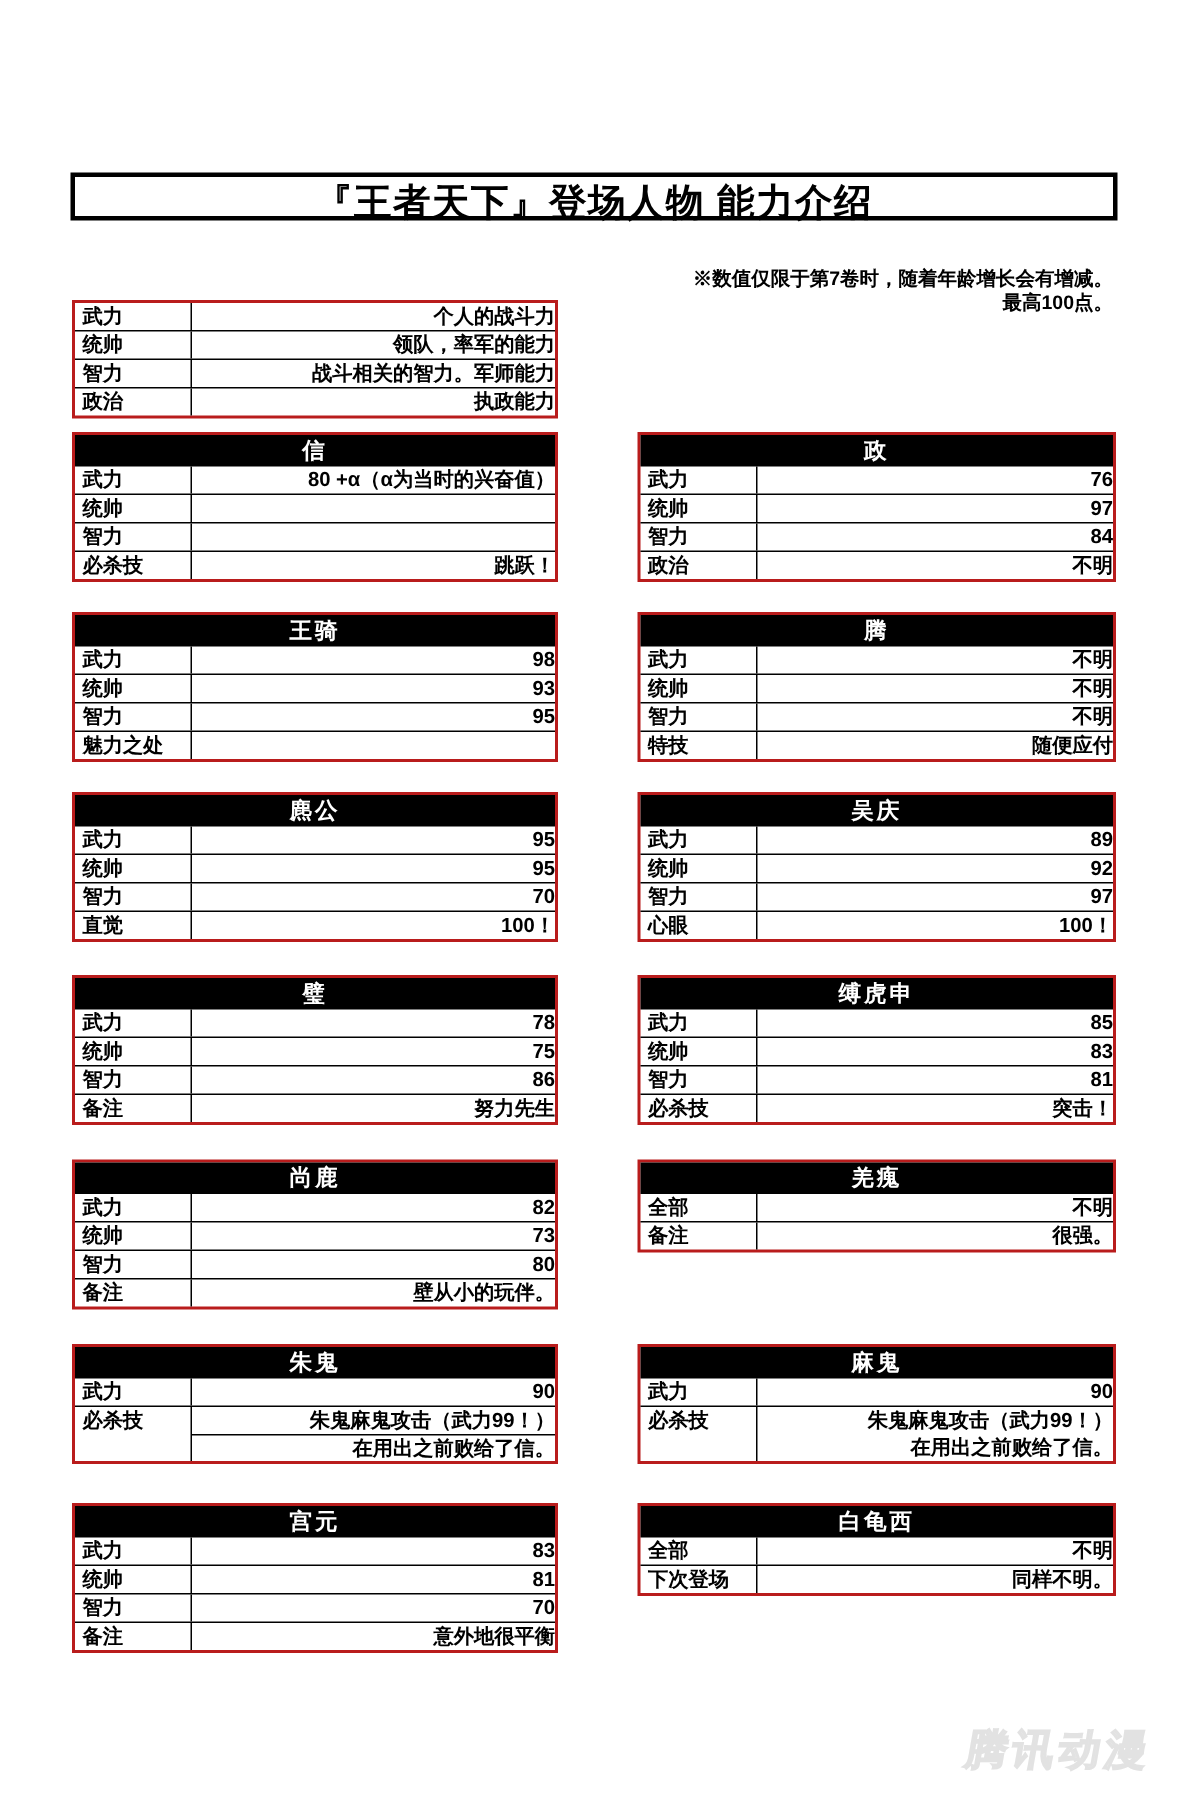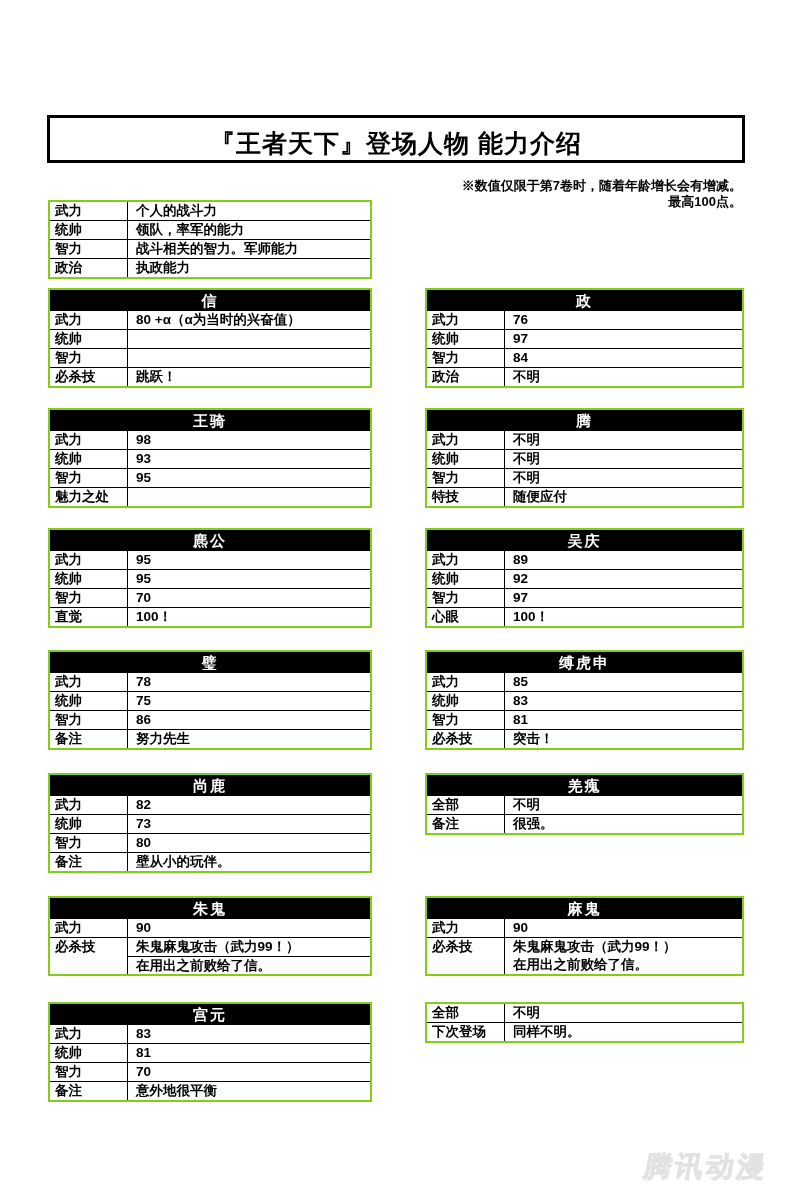--- a/index.html
+++ b/index.html
@@ -6,37 +6,37 @@
   .page {
     position:relative;
     width:790px; height:1200px;
     background:#ffffff;
     font-family:"Liberation Sans", sans-serif;
     color:#000;
     overflow:hidden;
   }
   .title-box {
     position:absolute; left:47px; top:115px;
-    width:698px; height:48px;
+    width:698px; height:32px;
     border:3px solid #000;
     box-sizing:border-box;
-    display:flex; align-items:flex-end; justify-content:center;
+    display:flex; align-items:flex-start; justify-content:center;
   }
   .title-text {
     font-size:25px; font-weight:bold; letter-spacing:1px;
     white-space:nowrap;
   }
   .note {
     position:absolute; top:178px; right:48px;
     text-align:right;
     font-size:13px; font-weight:bold; line-height:16px;
   }
   .dtable {
     position:absolute;
-    border:2px solid #84cc16;
+    border:2px solid #b91c1c;
     box-sizing:border-box;
     background:#fff;
   }
   .col-left  { left:48px;  width:324px; }
   .col-right { left:425px; width:319px; }
   .legend-pos { left:48px; top:200px; width:324px; }
   .row1 { top:288px; }
   .row2 { top:408px; }
   .row3 { top:528px; }
   .row4 { top:650px; }
@@ -58,20 +58,21 @@
   .lab {
     width:78px; flex:0 0 78px;
     border-right:1.5px solid #000;
     padding-left:5px;
     font-weight:bold;
   }
   .val {
     flex:1;
     padding-left:8px;
     font-weight:bold;
+    text-align:right;
   }
   .watermark {
     position:absolute; right:22px; bottom:14px;
     font-size:28px; font-weight:bold;
     color:#ebebeb;
     -webkit-text-stroke:1px #e2e2e2;
     transform:skewX(-10deg);
     letter-spacing:3px;
     user-select:none;
   }
@@ -358,20 +359,21 @@
           <div class="cell lab">必杀技</div>
           <div class="cell val">朱鬼麻鬼攻击（武力99！）</div>
         </div>
         <div class="trow cont">
           <div class="cell lab"></div>
           <div class="cell val">在用出之前败给了信。</div>
         </div>
       </div>
   </div>
   <div class="dtable col-right row7">
+    <div class="thead">白龟西</div>
     <div>
         <div class="trow first">
           <div class="cell lab">全部</div>
           <div class="cell val">不明</div>
         </div>
         <div class="trow">
           <div class="cell lab">下次登场</div>
           <div class="cell val">同样不明。</div>
         </div>
       </div>

